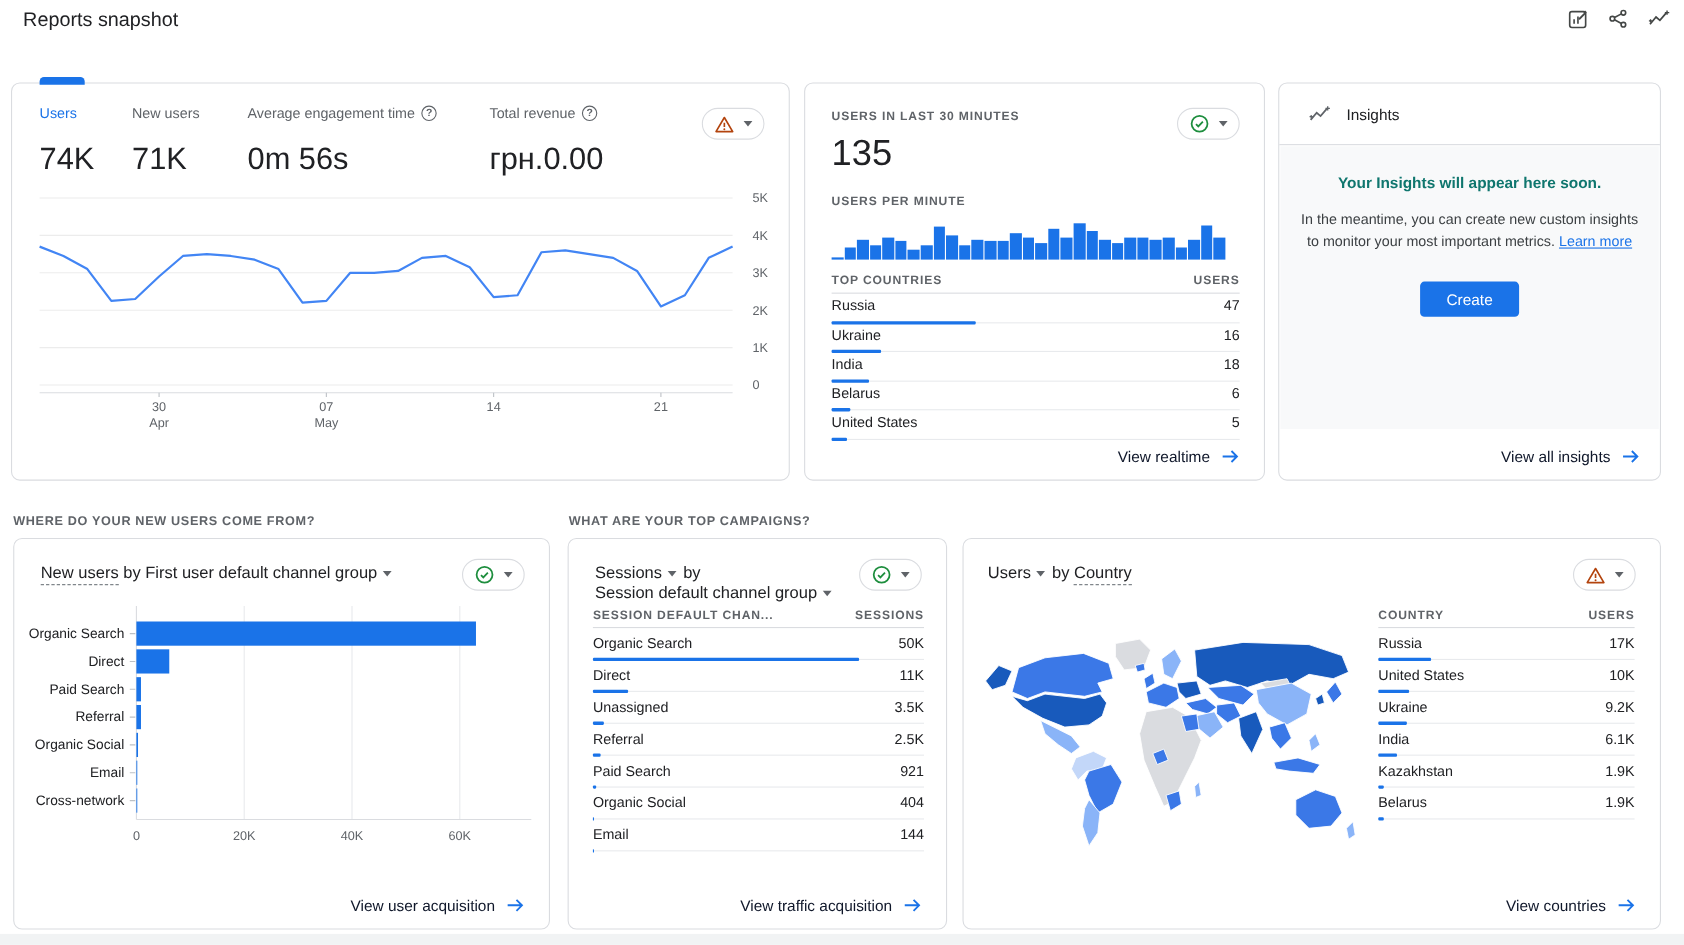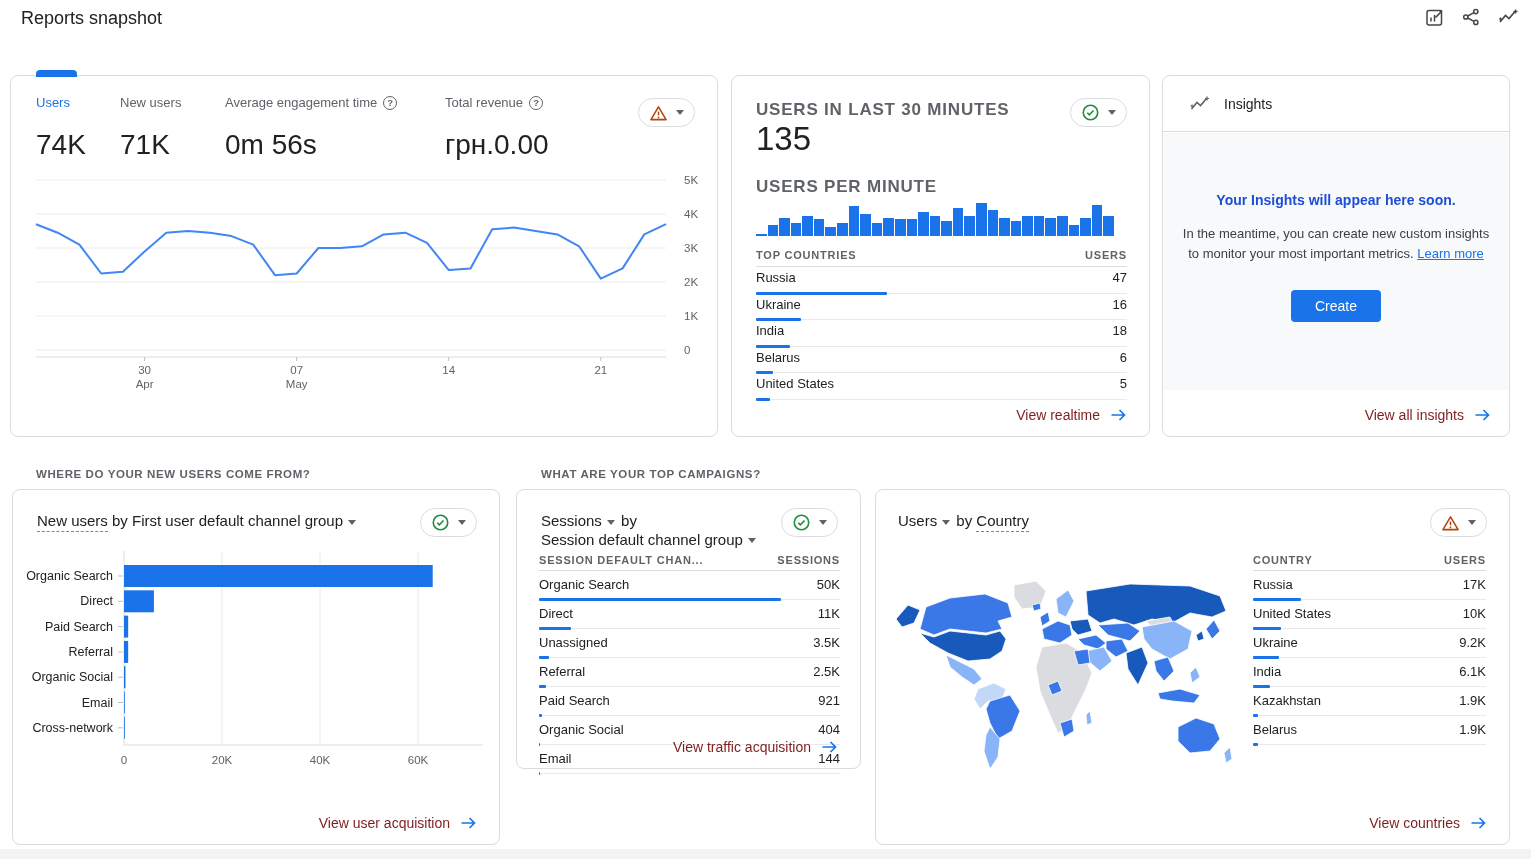--- a/index.html
+++ b/index.html
@@ -14,70 +14,70 @@
   .card {
     position: absolute;
     background: #fff;
     border: 1px solid #dadce0;
     border-radius: 8px;
   }
   .page-title { position:absolute; left:21px; top:8px; font-size:18px; color:#202124;text-align:right; }
   .hdr-icons { position:absolute; right:12px; top:6px; display:flex; gap:15px; }
   .hdr-icons .hic { width:22px; height:22px; cursor:pointer; display:flex; align-items:center; justify-content:center; }
 
-  .sec-title { position:absolute; font-size:11.5px; font-weight:600; letter-spacing:.6px; color:#5f6368;margin-left:24px; }
+  .sec-title { position:absolute; font-size:11.5px; font-weight:600; letter-spacing:.6px; color:#5f6368; }
 
   .pill {
     position:absolute; display:flex; align-items:center; gap:8px;
     border:1px solid #dadce0; border-radius:16px; padding:5px 10px; background:#fff; cursor:pointer; height:29px;
   }
   .chev { width:0; height:0; border-left:4.5px solid transparent; border-right:4.5px solid transparent; border-top:5px solid #5f6368; }
   .dd   { display:inline-block; width:0; height:0; border-left:4.5px solid transparent; border-right:4.5px solid transparent; border-top:5px solid #5f6368; margin-left:5px; margin-right:2px; vertical-align:middle; }
   .dashed { border-bottom:1px dashed #80868b; padding-bottom:2px; }
 
   .card-title { position:absolute; left:24px; top:22px; font-size:15px; color:#202124; }
   .view-link {
     position:absolute; right:22px; bottom:13px; display:flex; align-items:center; gap:10px;
-    color:#7f1d1d; font-size:14px; cursor:pointer;
+    color:#0f172a; font-size:14px; cursor:pointer;
   }
 
   
   .tab-indicator { position:absolute; top:-6px; left:25px; width:41px; height:7px; background:#1a73e8; border-radius:4px 4px 0 0; }
   .metric { position:absolute; top:19px; }
   .metric .m-label { font-size:13px; color:#5f6368; display:flex; align-items:center; gap:6px; }
   .metric.sel .m-label { color:#1a73e8; }
   .metric .m-value { font-size:28px; color:#202124; margin-top:19px; }
   .help {
     display:inline-flex; width:14px; height:14px; border:1.4px solid #5f6368; border-radius:50%;
     font-size:9.5px; font-weight:bold; color:#5f6368; align-items:center; justify-content:center;
   }
 
   
-  .rt-label { position:absolute; left:24px; font-size:17px; letter-spacing:.8px; color:#5f6368; font-weight:600; }
+  .rt-label { position:absolute; left:24px; font-size:11px; letter-spacing:.8px; color:#5f6368; font-weight:600; }
   .rt-value { position:absolute; left:24px; top:44px; font-size:33px; color:#202124; }
   .rt-bars  { position:absolute; left:24px; top:123px; width:358px; height:37px; display:flex; align-items:flex-end; gap:1px; }
   .rt-bars .bar { flex:1; background:#1a73e8; }
 
   .tbl-head { position:absolute; display:flex; justify-content:space-between; font-size:11px; letter-spacing:.8px; color:#5f6368; font-weight:600; }
   .tbl-divider { position:absolute; border-top:1px solid #dadce0; }
 
   .tlist { position:absolute; }
   .trow { position:relative; border-bottom:1px solid #e8eaed; }
   .trow .tname { position:absolute; left:0; font-size:13px; color:#202124; }
   .trow .tval  { position:absolute; right:0; font-size:13px; color:#202124; }
   .trow .tbar  { position:absolute; left:0; bottom:-2px; height:3px; background:#1a73e8; border-radius:1px; }
   .rt-list .trow { height:26.5px; }
   .rt-list .trow .tname { top:3px; } .rt-list .trow .tval { top:3px; }
   .t29 .trow { height:29px; }
   .t29 .trow .tname { top:6px; } .t29 .trow .tval { top:6px; }
 
   
   .ins-header { position:absolute; left:0; top:0; width:100%; height:56px; border-bottom:1px solid #dadce0; display:flex; align-items:center; padding-left:26px; gap:13px; font-size:14px; color:#202124; }
   .ins-body { position:absolute; left:1px; top:57px; width:calc(100% - 2px); height:257px; background:#f8f9fa; text-align:center; }
-  .ins-title { margin-top:59px; font-size:14px; font-weight:bold; color:#1d4ed8; }
+  .ins-title { margin-top:25px; font-size:14px; font-weight:bold; color:#0f766e; }
   .ins-text { margin:16px auto 0; width:320px; font-size:13px; line-height:1.55; color:#3c4043; }
   .ins-text a { color:#1a73e8; text-decoration:underline; cursor:pointer; }
   .create-btn {
     margin-top:26px; display:inline-block; background:#1a73e8; color:#fff; font-size:14px; font-weight:500;
     padding:8px 24px; border:none; border-radius:4px; cursor:pointer; font-family:inherit;
   }
 
   svg text { font-family:"Liberation Sans", sans-serif; }
 
   .bottom-strip { position:absolute; left:0; top:849px; width:100%; height:10px; background:#f1f3f4; }
@@ -338,21 +338,21 @@
       <rect x="111" y="171.8" width="0.8" height="22" fill="#1a73e8"></rect>
     </svg>
   <div class="view-link">
     <span>View user acquisition</span>
     <svg width="17" height="14" viewBox="0 0 17 14">
         <path d="M1.5 7 h13 M9.5 2 l5 5 -5 5" fill="none" stroke="#1a73e8" stroke-width="1.7"></path>
       </svg>
   </div>
 </div>
 
-<div class="card" style="left:516px; top:489px; width:345px; height:280px;">
+<div class="card" style="left:516px; top:489px; width:345px; height:356px;">
   <div class="card-title" style="line-height:1.25;">
     <span>Sessions</span><span class="dd"></span>
     <span>by</span><br>
     <span>Session default channel group</span><span class="dd"></span>
   </div>
   <div class="pill" style="right:22px; top:18px;">
     <svg width="19" height="19" viewBox="0 0 20 20">
         <circle cx="10" cy="10" r="7.6" fill="none" stroke="#1e8e3e" stroke-width="1.7"></circle>
         <path d="M6.6 10.3 l2.2 2.2 4.4-4.6" fill="none" stroke="#1e8e3e" stroke-width="1.7"></path>
       </svg>

